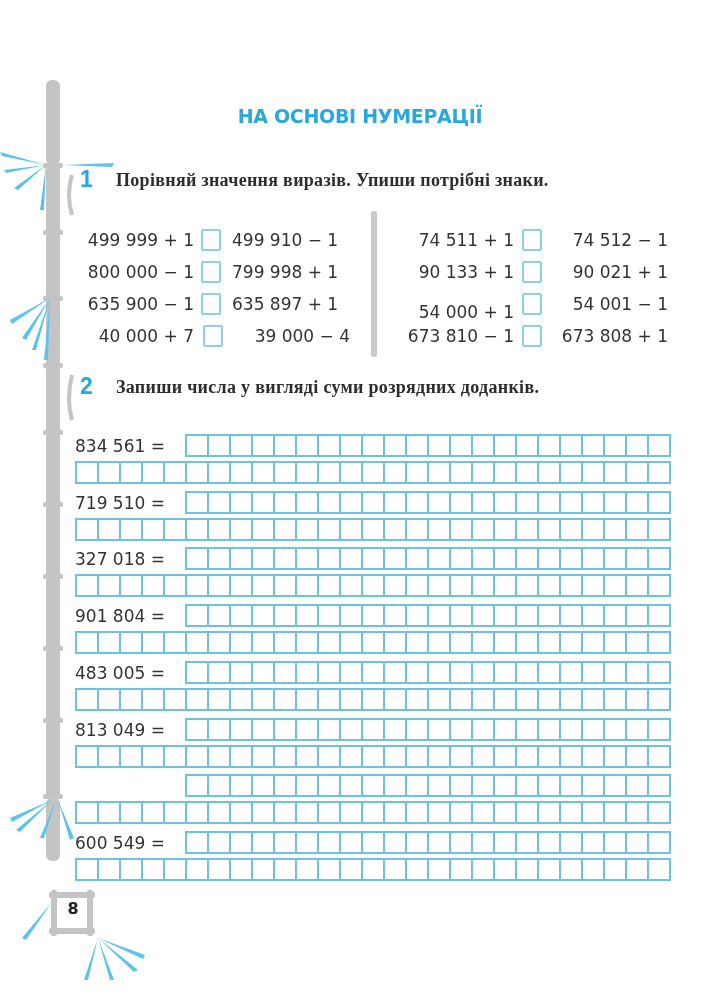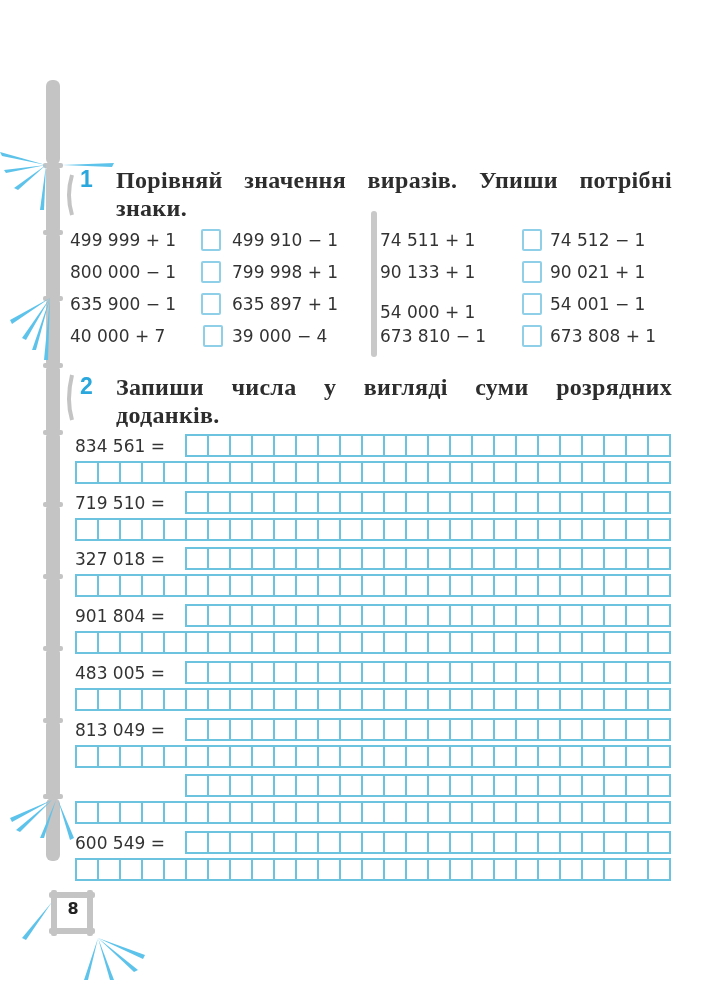--- a/index.html
+++ b/index.html
@@ -4,25 +4,25 @@
 <style>
   html, body { margin:0; padding:0; }
   body { width:720px; height:1000px; background:#ffffff; position:relative; overflow:hidden;
          font-family:"DejaVu Sans", sans-serif; color:#2a2a2a; }
   .title { position:absolute; left:0; width:720px; top:104px; text-align:center;
            color:#2aa7dc; font-family:"DejaVu Sans", sans-serif; font-weight:bold;
            font-size:19px; line-height:24px; letter-spacing:-0.3px; }
   .tnum { position:absolute; color:#2aa7dc; font-family:"Liberation Sans", sans-serif;
           font-weight:bold; font-size:23px; }
   .instr { position:absolute; left:116px; width:556px; font-family:"Liberation Serif", serif;
-           font-weight:bold; font-size:24px; line-height:28px; color:#2d2d2d;
+           font-weight:bold; font-size:18px; line-height:28px; color:#2d2d2d;
            text-align:justify; text-align-last:left; letter-spacing:0.3px; }
   .expr { position:absolute; font-family:"DejaVu Sans", sans-serif; font-size:17px;
           color:#333; white-space:pre; height:24px; line-height:24px; }
-  .ra { }
+  .ra { text-align:right; }
   .cbox { position:absolute; width:20px; height:22px; border:2px solid #8fd0e8;
           border-radius:2px; background:#fff; box-sizing:border-box; }
   .divider { position:absolute; left:371px; top:211px; width:6px; height:146px;
              background:#c9c9c9; border-radius:3px; }
   .grid { position:absolute; display:flex; border:2px solid #6cc3e0; box-sizing:border-box;
           height:23px; background:#fff; }
   .grid .cell { flex:1; border-right:2px solid #6cc3e0; }
   .grid .cell:last-child { border-right:none; }
   .numlabel { position:absolute; left:75px; font-family:"DejaVu Sans", sans-serif;
               font-size:17px; color:#333; white-space:pre; line-height:22px; }
@@ -81,20 +81,21 @@
 
     <path d="M52 832 L22 868 L26 870 Z"></path>
     <path d="M98 868 L145 885 L143 889 Z"></path>
     <path d="M98 868 L138 900 L134 902 Z"></path>
     <path d="M98 868 L114 910 L110 910 Z"></path>
     <path d="M98 868 L88 910 L84 910 Z"></path>
   </g>
 </svg>
 
 <div class="title">
+  <div>НА ОСНОВІ НУМЕРАЦІЇ</div>
 </div>
 
 <div class="tnum" style="left:80px;top:166px">1</div>
 <div class="instr" style="top:166px">Порівняй значення виразів. Упиши потрібні знаки.</div>
 
 <div class="expr ra" style="left:70px;width:124px;top:228px">499 999 + 1</div>
 <div class="cbox" style="left:201px;top:229px"></div>
 <div class="expr" style="left:232px;top:228px">499 910 − 1</div>
 
 <div class="expr ra" style="left:70px;width:124px;top:260px">800 000 − 1</div>

